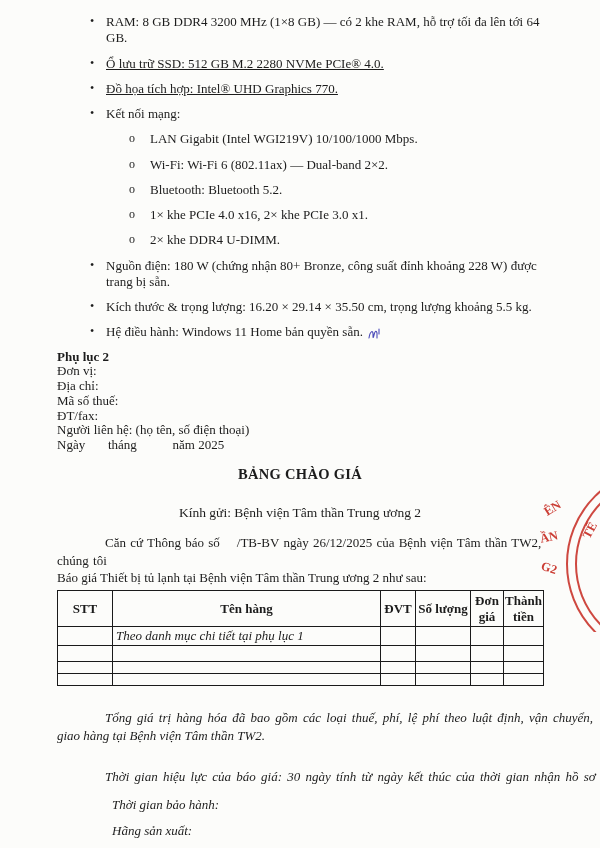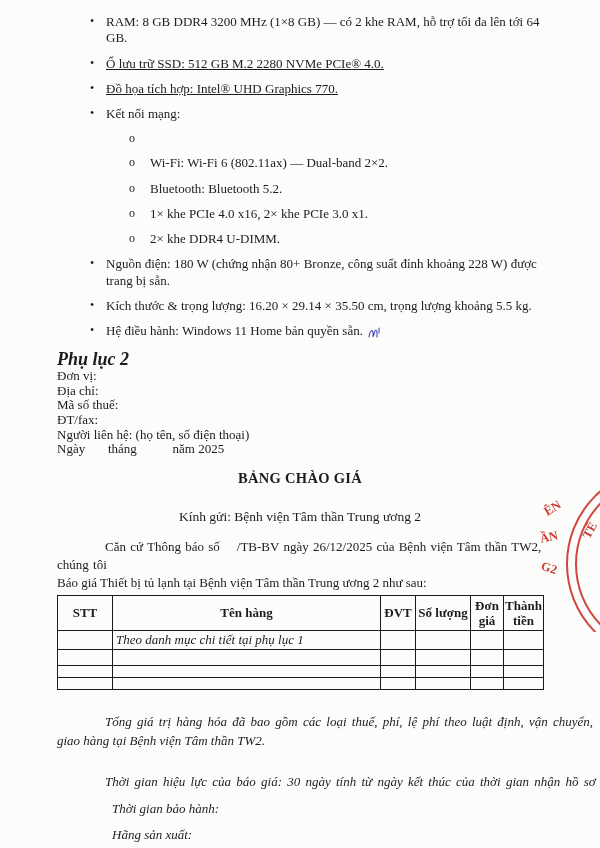--- a/index.html
+++ b/index.html
@@ -14,21 +14,21 @@
   .li1{display:flex;align-items:flex-start;padding-left:33px;margin-bottom:9px;font-size:13px;line-height:1.25;}
   .li1 .m{flex:none;width:16px;font-size:12px;}
   .li2{display:flex;align-items:flex-start;padding-left:72px;margin-bottom:9px;font-size:13px;line-height:1.25;}
   .li2 .m{flex:none;width:21px;font-size:12px;}
   .u{text-decoration:underline;}
 
   .hw{vertical-align:middle;margin-left:4px;}
 
   
   .appendix{margin-top:9px;font-size:13px;line-height:1.13;}
-  .appendix .ttl{font-weight:bold;font-size:18px;font-style:italic;}
+  .appendix .ttl{font-weight:bold;font-size:13px;}
   .appendix .ln{white-space:pre-wrap;}
 
   .docTitle{margin-top:13px;text-align:center;font-weight:bold;font-size:14.5px;letter-spacing:.3px;}
   .recipient{margin-top:22px;text-align:center;font-size:13.5px;}
 
   .intro{margin-top:13px;font-size:13px;line-height:1.38;}
   .intro .l1{text-indent:48px;white-space:pre-wrap;word-spacing:1px;font-family:Liberation Serif, serif;}
   .intro .l2{white-space:pre-wrap;}
 
   
@@ -73,20 +73,21 @@
       <span class="m">•</span>
       <span class="u">Đồ họa tích hợp: Intel® UHD Graphics 770.</span>
     </div>
     <div class="li1">
       <span class="m">•</span>
       <span>Kết nối mạng:</span>
     </div>
 
     <div class="li2">
       <span class="m">o</span>
+      <span>LAN Gigabit (Intel WGI219V) 10/100/1000 Mbps.</span>
     </div>
     <div class="li2">
       <span class="m">o</span>
       <span>Wi-Fi: Wi-Fi 6 (802.11ax) — Dual-band 2×2.</span>
     </div>
     <div class="li2">
       <span class="m">o</span>
       <span>Bluetooth: Bluetooth 5.2.</span>
     </div>
     <div class="li2">

